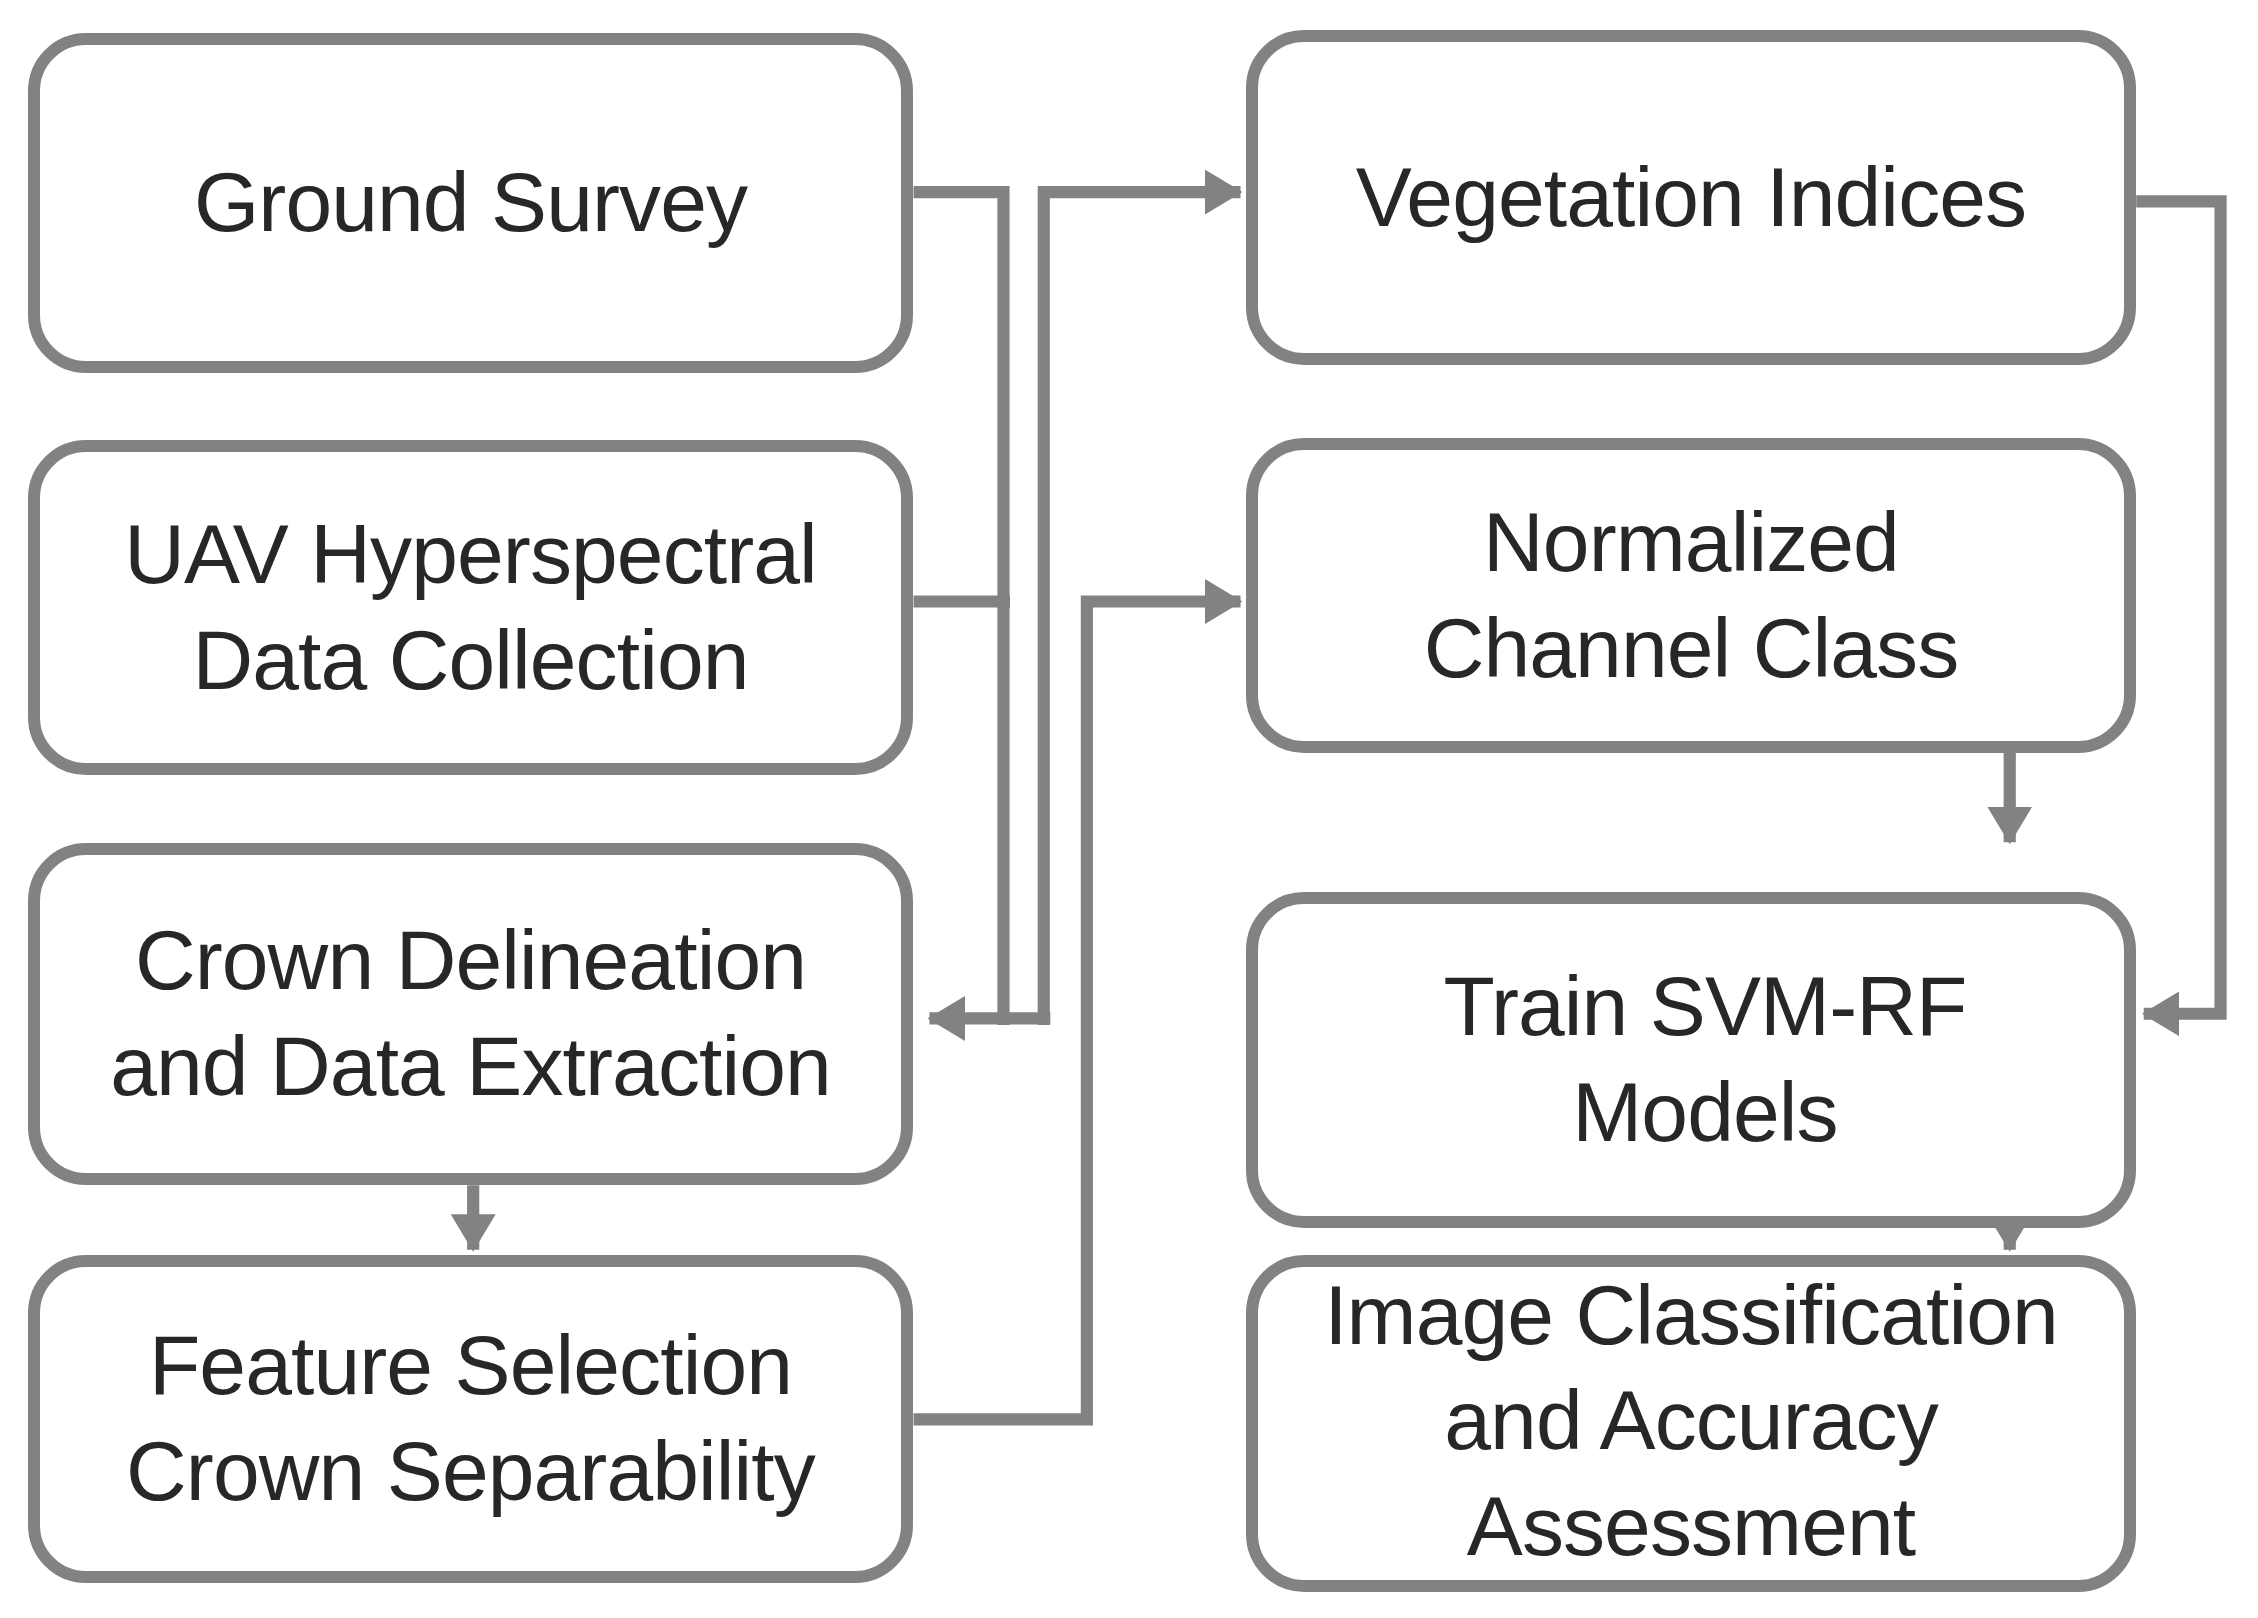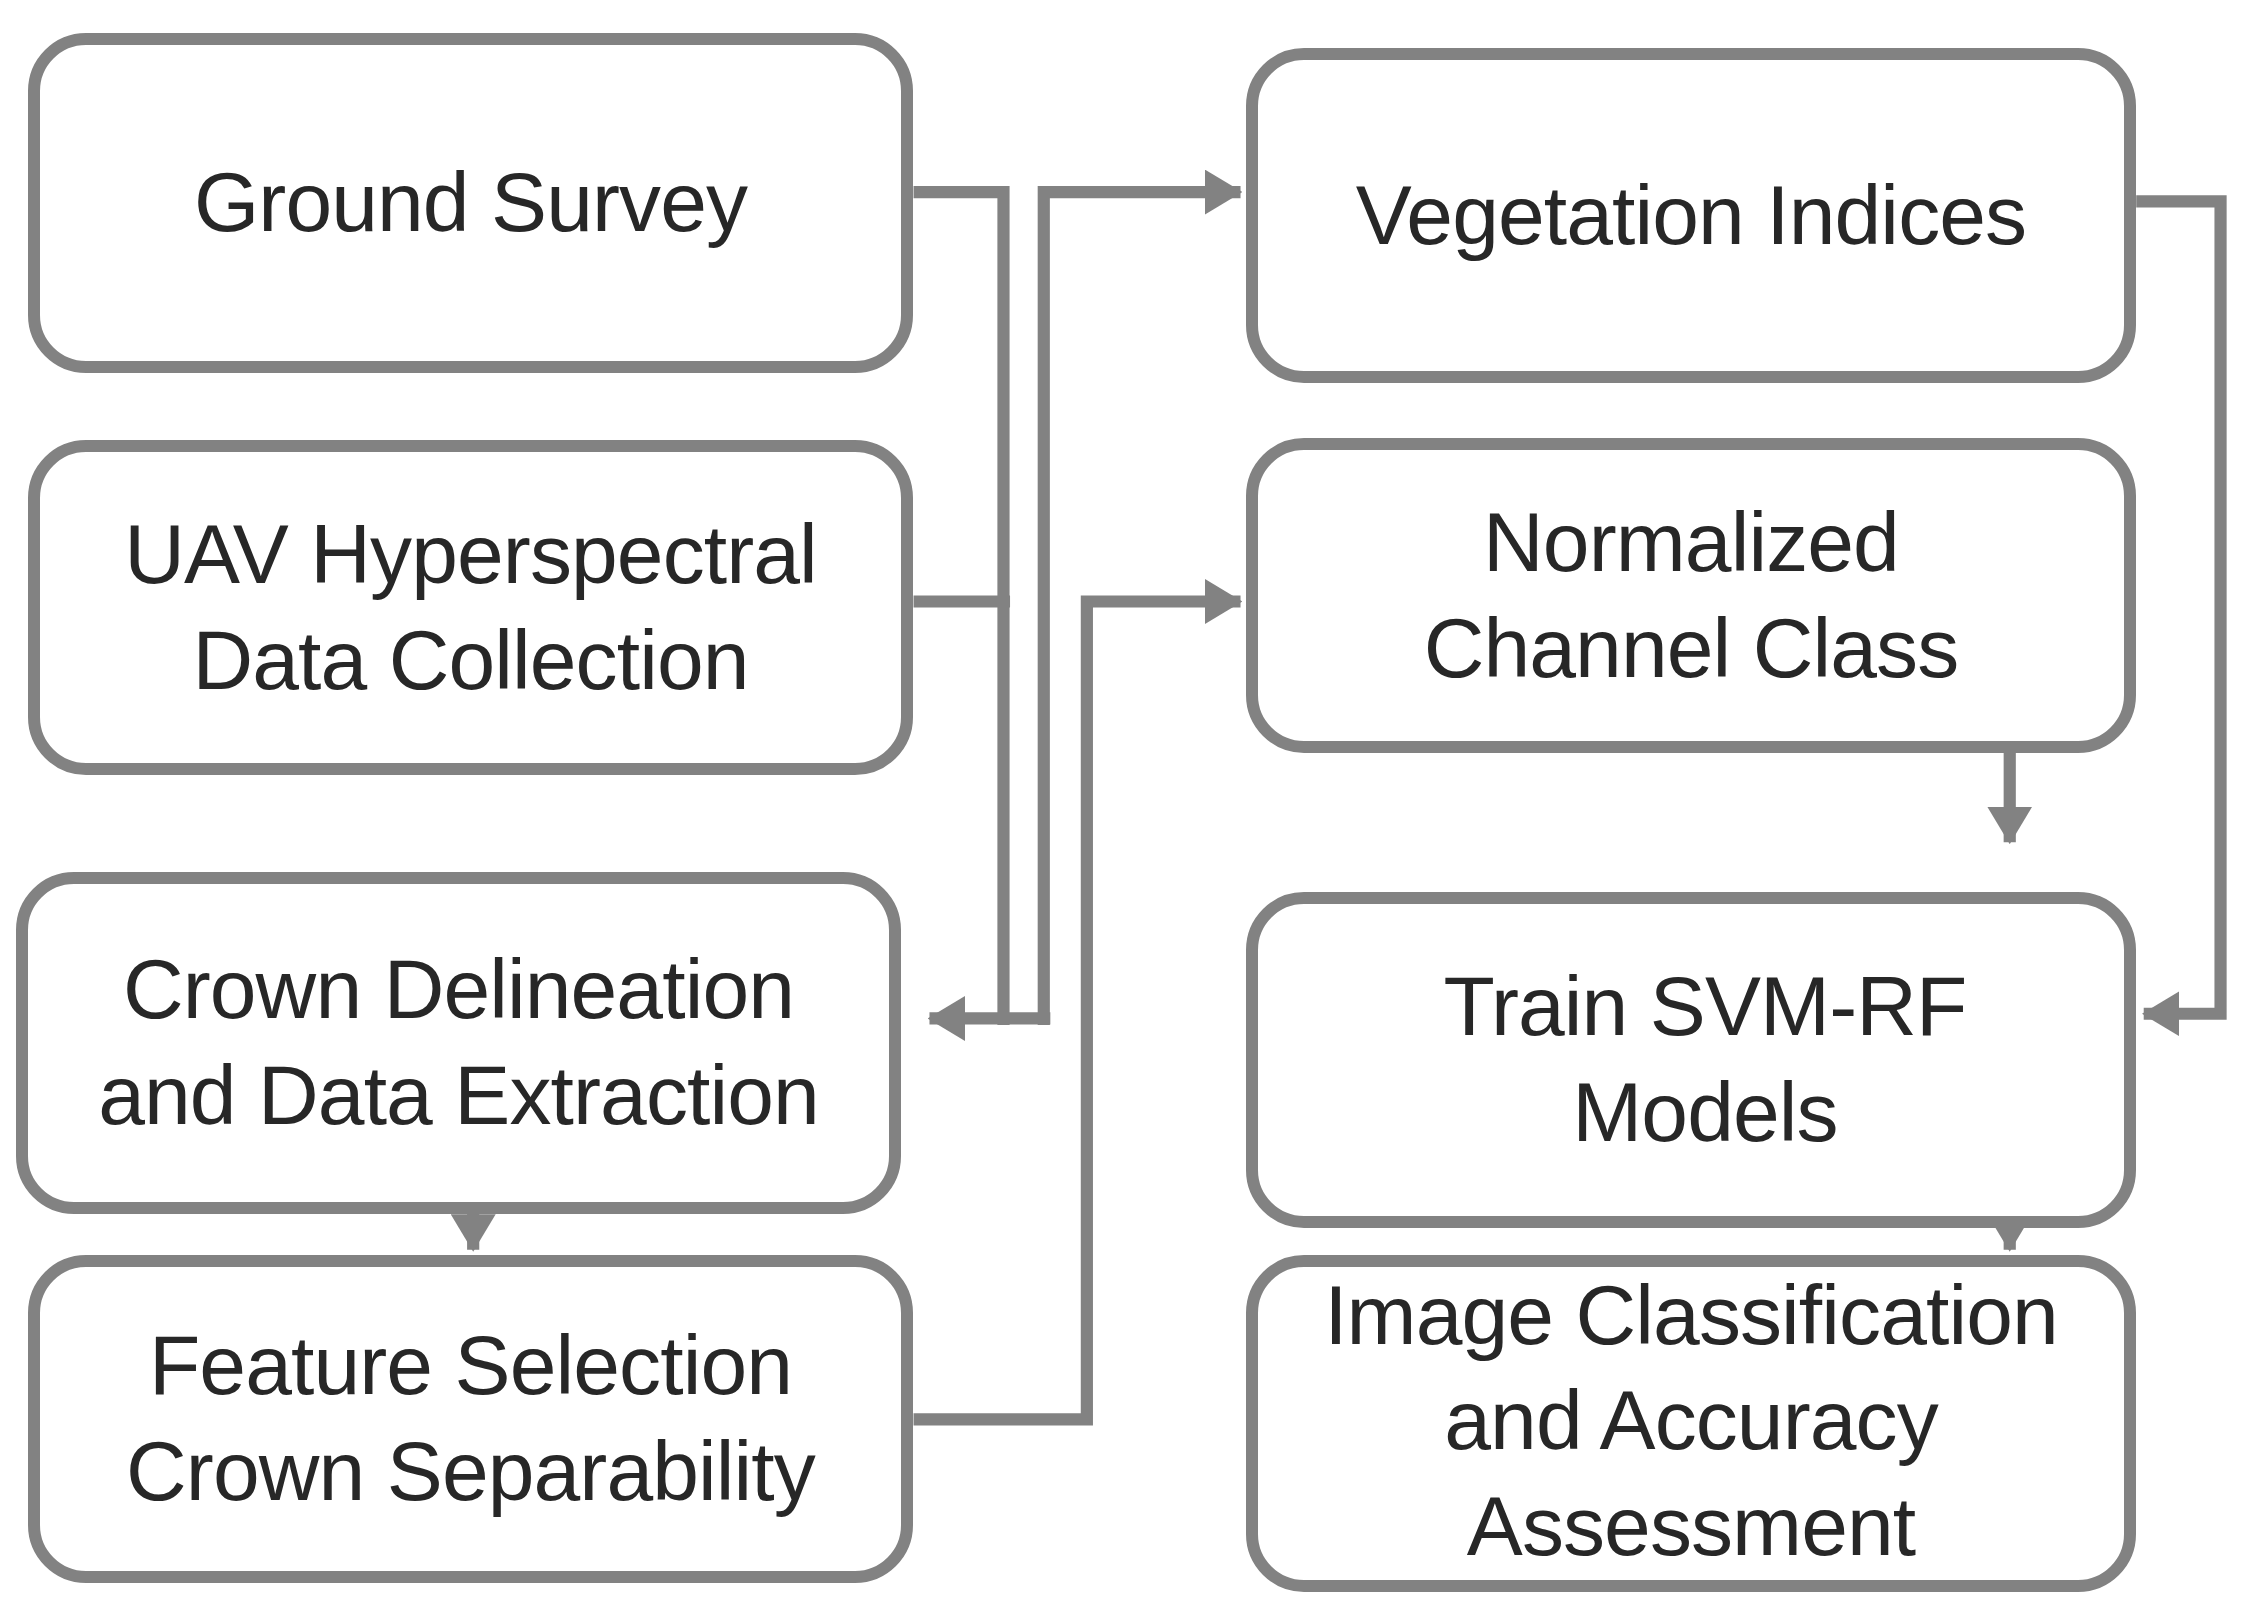--- a/index.html
+++ b/index.html
@@ -47,23 +47,23 @@
     text-align: center;
     color: var(--text);
     font-size: 84px;
     line-height: 1.26;
     letter-spacing: -0.9px;
     padding: 0 22.5px;
   }
   
   .n-gs      { left: 28px;   top: 33px;   width: 885px; height: 340px; }
   .n-uav     { left: 28px;   top: 440px;  width: 885px; height: 335px; }
-  .n-crown   { left: 16px;   top: 843px;  width: 885px; height: 342px; margin-top: 29px; }
+  .n-crown   { left: 28px;   top: 843px;  width: 885px; height: 342px; }
   .n-feature { left: 28px;   top: 1255px; width: 885px; height: 328px; }
-  .n-vi      { left: 1246px; top: 48px;   width: 890px; height: 335px; }
+  .n-vi      { left: 1246px; top: 30px;   width: 890px; height: 335px; }
   .n-norm    { left: 1246px; top: 438px;  width: 890px; height: 315px; }
   .n-train   { left: 1246px; top: 892px;  width: 890px; height: 336px; padding-left: 28px; }
   .n-image   { left: 1246px; top: 1255px; width: 890px; height: 337px; align-items: flex-end; }
 </style>
 </head>
 <body>
 
 <div class="canvas">
 
   <svg class="edges" viewBox="0 0 2411 1728" xmlns="http://www.w3.org/2000/svg">

